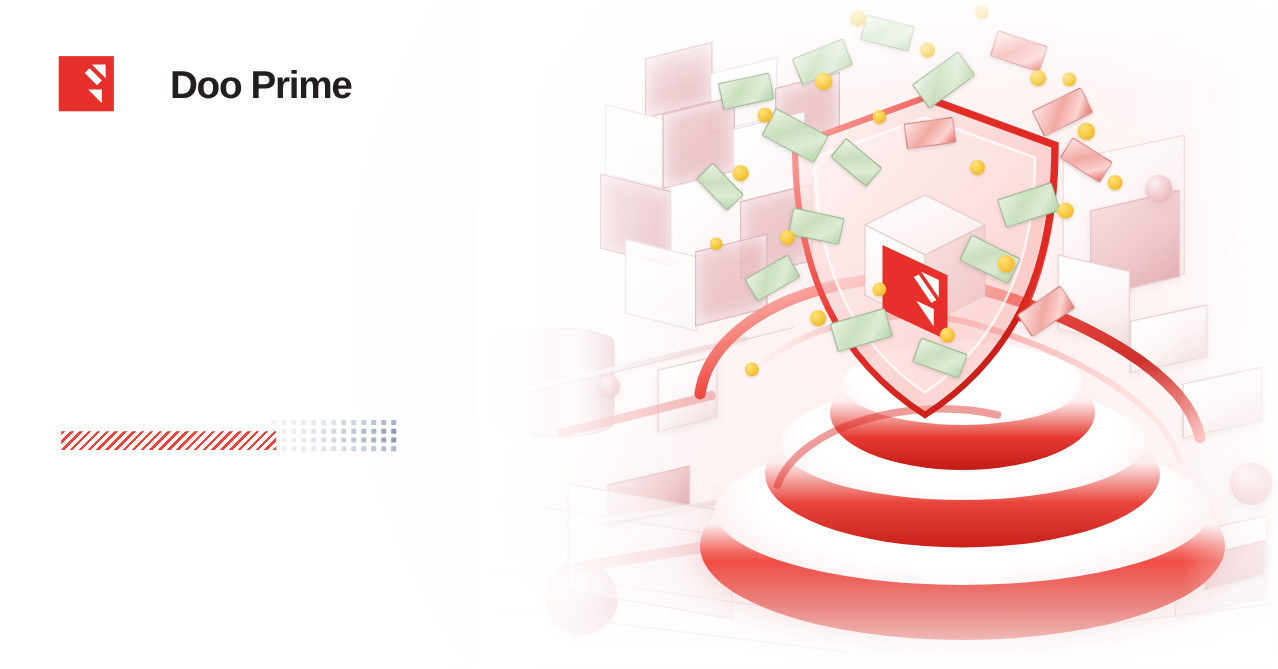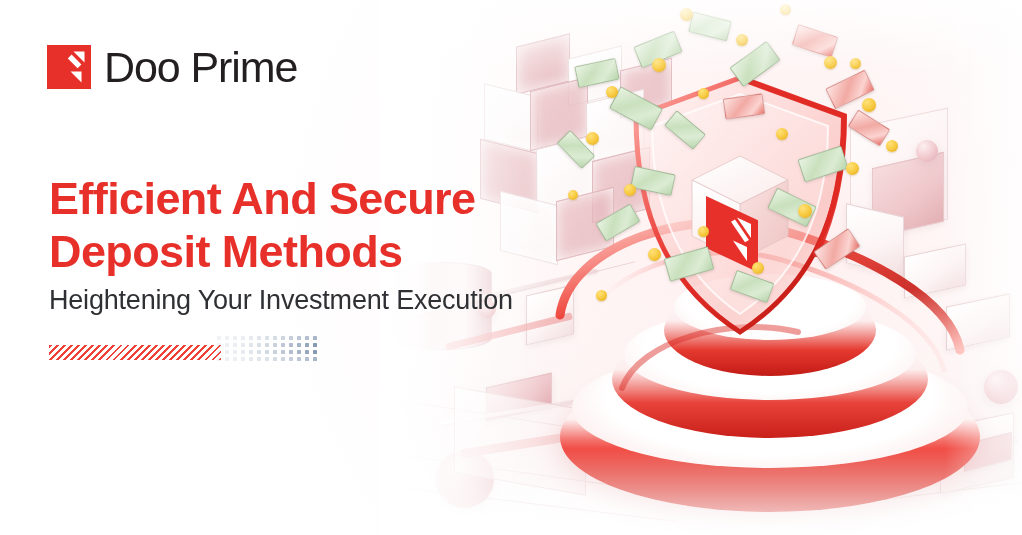--- a/index.html
+++ b/index.html
@@ -25,22 +25,22 @@
   .logo{
     position:absolute;left:47px;top:45px;
     display:flex;align-items:center;gap:13px;
   }
   .logo-mark{
     position:relative;width:44px;height:44px;
     background:#e8302a;flex:0 0 auto;
   }
   .logo-mark svg{display:block;width:44px;height:44px;}
   .logo-word{
-    font-size:43px;font-weight:400;letter-spacing:-1.1px;
-    color:#231f20;line-height:1;white-space:nowrap;
+    font-size:31px;font-weight:700;letter-spacing:-1.1px;
+    color:#231f20;line-height:1;white-space:nowrap;margin-left:32px;
   }
 
   .headline{
     position:absolute;left:49px;top:172px;
     font-size:45px;font-weight:700;line-height:1.18;
     letter-spacing:-.6px;color:#e8302a;
     white-space:pre-line;margin:0;
   }
   .subhead{
     position:absolute;left:49px;top:284px;
@@ -395,23 +395,20 @@
       <svg viewBox="0 0 44 44" xmlns="http://www.w3.org/2000/svg">
         <rect x="0" y="0" width="44" height="44" fill="#e8302a"></rect>
         <path d="M26.5,6.5 L37.5,6.5 L37.5,17.5 Z" fill="#ffffff"></path>
         <path d="M24.6,9.6 L34.4,19.4 L30.6,23.2 L20.8,13.4 Z" fill="#ffffff"></path>
         <path d="M23.5,26.5 L34.5,26.5 L34.5,37.5 Z" fill="#ffffff"></path>
       </svg>
     </span>
     <span class="logo-word">Doo Prime</span>
   </div>
 
-  <h1 class="headline">Efficient And Secure
-Deposit Methods</h1>
-  <p class="subhead">Heightening Your Investment Execution</p>
 
   <div class="deco">
     <div class="deco-hatch"></div>
     <div class="deco-dots" id="dotGrid">
         <i style="opacity: 0.103; background: rgb(111, 134, 163);"></i>
         <i style="opacity: 0.112; background: rgb(111, 134, 163);"></i>
         <i style="opacity: 0.127; background: rgb(111, 134, 163);"></i>
         <i style="opacity: 0.147; background: rgb(111, 134, 163);"></i>
         <i style="opacity: 0.174; background: rgb(111, 134, 163);"></i>
         <i style="opacity: 0.206; background: rgb(111, 134, 163);"></i>

